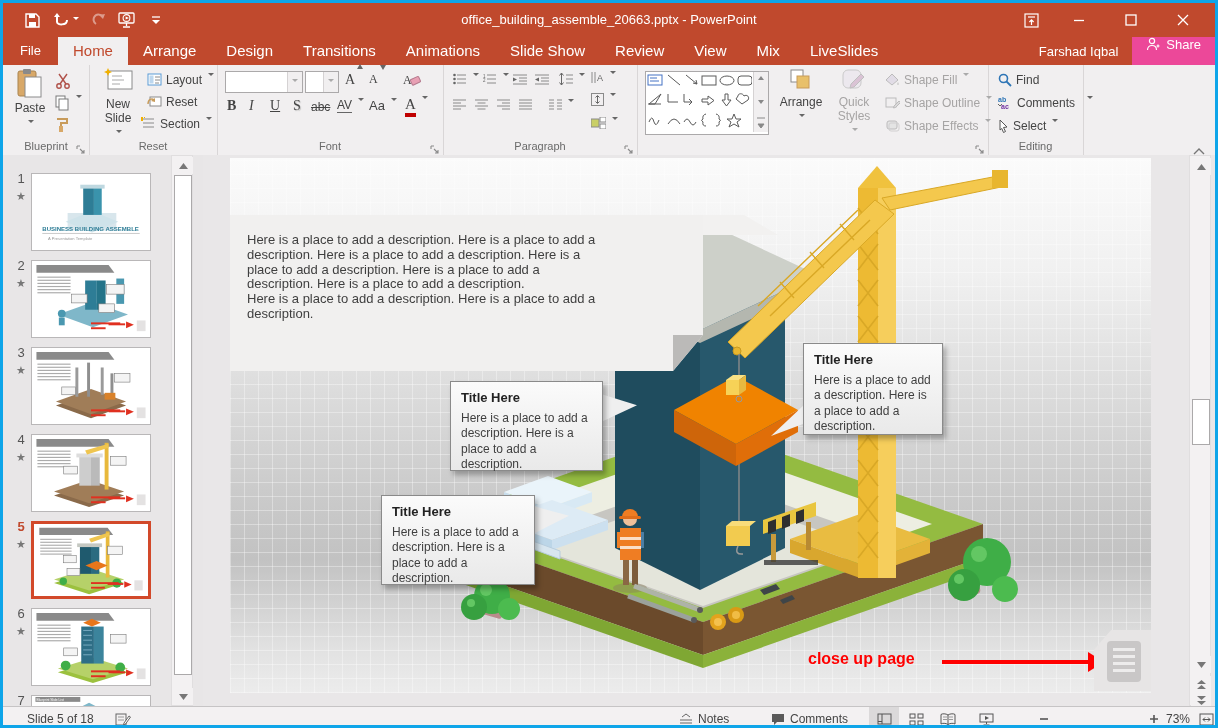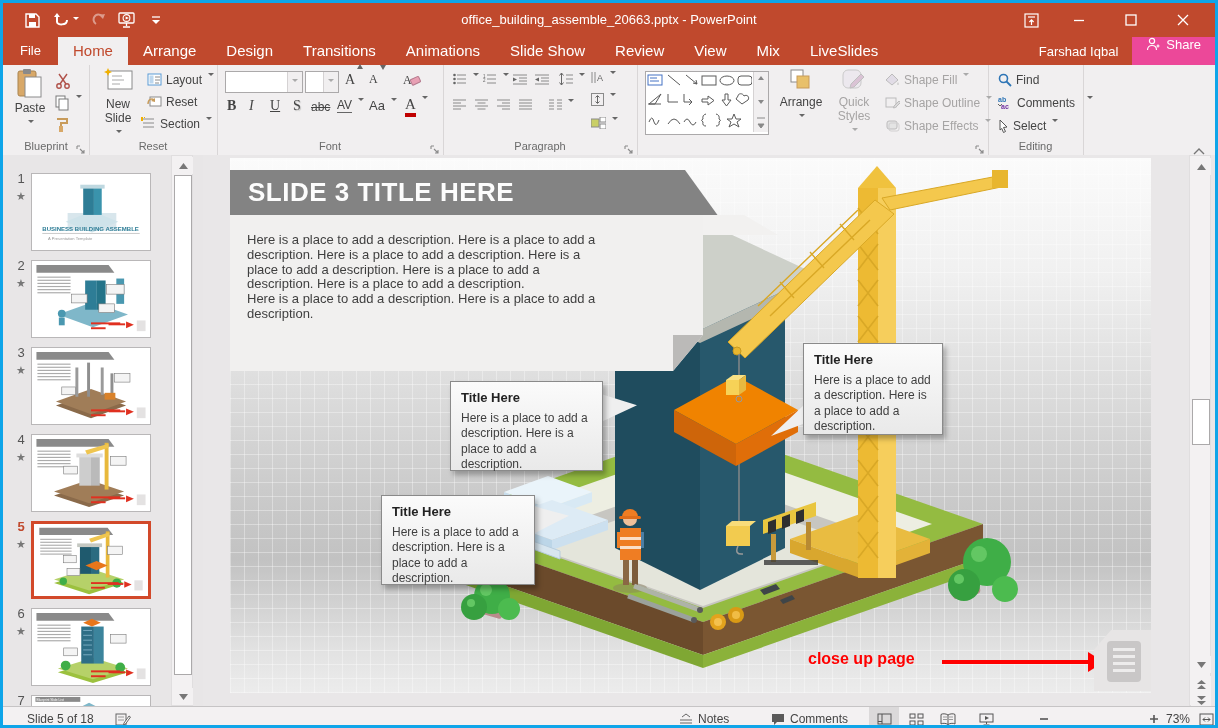--- a/index.html
+++ b/index.html
@@ -808,23 +808,20 @@
         <circle cx="757" cy="404" r="24" fill="#3FAE47"></circle>
           <circle cx="734" cy="427" r="16" fill="#37A040"></circle>
           <circle cx="775" cy="431" r="13" fill="#4CBB4F"></circle>
         <circle cx="749" cy="396" r="8" fill="#63C763"></circle>
           <circle cx="729" cy="421" r="5" fill="#63C763"></circle>
       </svg>
 
       <div id="descband"></div>
       <div id="descpanel"></div>
       <div id="descfold"></div>
-      <div id="banner">
-          <span>SLIDE 3 TITLE HERE</span>
-        </div>
       <div id="desctext">Here is a place to add a description. Here is a place to add a description. Here is a place to add a description. Here is a place to add a description. Here is a place to add a description. Here is a place to add a description.
 Here is a place to add a description. Here is a place to add a description.</div>
 
       <div class="ctail" style="left:371px;top:236px;width:36px;height:28px;clip-path:polygon(0 0,100% 40%,0 100%)"></div>
       <div class="callout" style="left:220px;top:223px;width:153px;height:90px">
         <div class="ct">Title Here</div>
         <div class="cb">Here is a place to add a description. Here is a place to add a description.</div>
       </div>
       <div class="ctail" style="left:303px;top:348px;width:36px;height:28px;clip-path:polygon(0 0,100% 35%,0 100%)"></div>
       <div class="callout" style="left:151px;top:337px;width:154px;height:90px">

